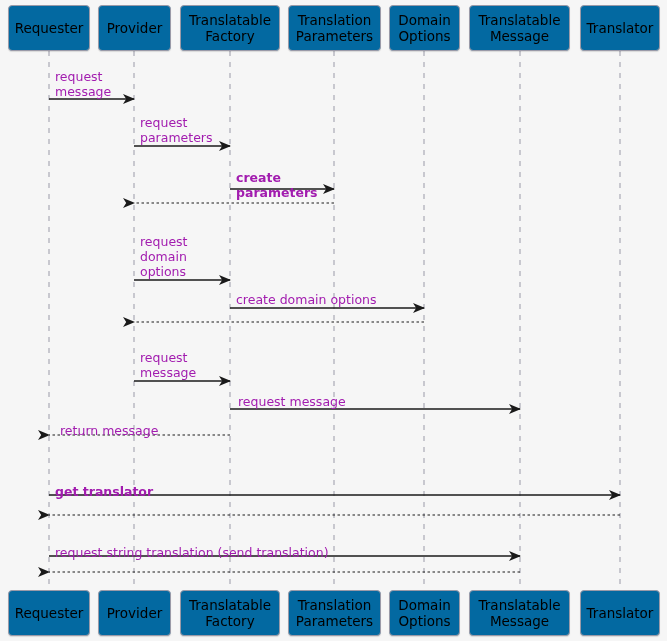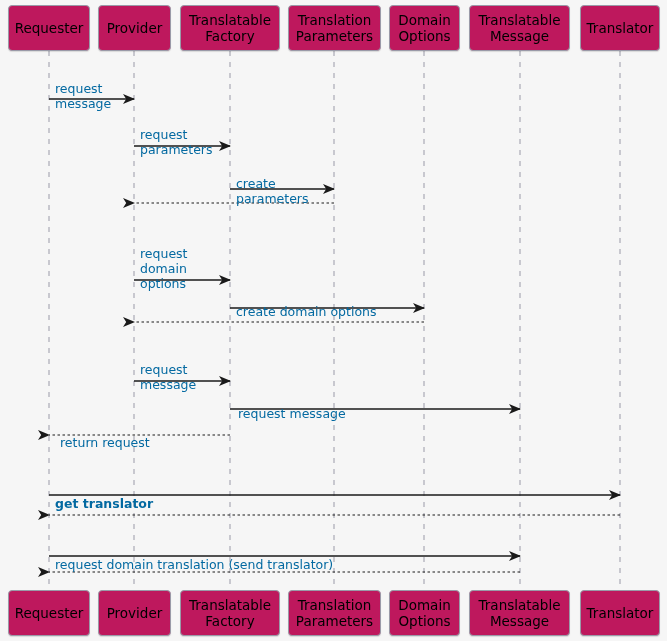--- a/index.html
+++ b/index.html
@@ -18,41 +18,40 @@
   #svg-layer {
     position: absolute;
     left: 0;
     top: 0;
     width: 667px;
     height: 641px;
   }
   .participant-box {
     position: absolute;
     box-sizing: border-box;
-    background: #be185d;
+    background: #0369a1;
     border: 1px solid #9a9aa8;
     border-radius: 4px;
     display: flex;
     align-items: center;
     justify-content: center;
     text-align: center;
     color: #000000;
     font-size: 13.5px;
     line-height: 16px;
     font-family: "DejaVu Sans", sans-serif;
     box-shadow: 0 1px 1px rgba(0,0,0,0.12);
   }
   .msg-label {
     position: absolute;
-    color: #0369a1;
+    color: #a21caf;
     font-size: 12.5px;
     line-height: 15px;
     font-family: "DejaVu Sans", sans-serif;
     white-space: pre;
-    margin-top: 12px;
   }
 </style>
 </head>
 <body>
 
 <div id="diagram">
 
   <svg id="svg-layer" viewBox="0 0 667 641" xmlns="http://www.w3.org/2000/svg">
     <defs>
       <marker id="arrow-solid-right" markerWidth="12" markerHeight="10" refX="11" refY="5" orient="auto" markerUnits="userSpaceOnUse">
@@ -141,27 +140,27 @@
       </div>
       <div class="participant-box" style="left: 580px; top: 590px; width: 80px; height: 46px;">
         <span style="white-space: pre-line;">Translator</span>
       </div>
     </div>
   <div id="message-labels">
       <div class="msg-label" style="left: 55px; top: 69px;">request
 message</div>
       <div class="msg-label" style="left: 140px; top: 115px;">request
 parameters</div>
-      <div class="msg-label" style="left: 236px; top: 164px;">create
+      <div class="msg-label" style="left: 236px; top: 170px; font-weight: bold;">create
 parameters</div>
       <div class="msg-label" style="left: 140px; top: 234px;">request
 domain
 options</div>
       <div class="msg-label" style="left: 236px; top: 292px;">create domain options</div>
       <div class="msg-label" style="left: 140px; top: 350px;">request
 message</div>
       <div class="msg-label" style="left: 238px; top: 394px;">request message</div>
-      <div class="msg-label" style="left: 60px; top: 423px;">return request</div>
+      <div class="msg-label" style="left: 60px; top: 423px;">return message</div>
       <div class="msg-label" style="left: 55px; top: 484px; font-weight: bold;">get translator</div>
-      <div class="msg-label" style="left: 55px; top: 545px;">request domain translation (send translator)</div>
+      <div class="msg-label" style="left: 55px; top: 545px;">request string translation (send translation)</div>
     </div>
 
 </div>
 
 </body></html>

